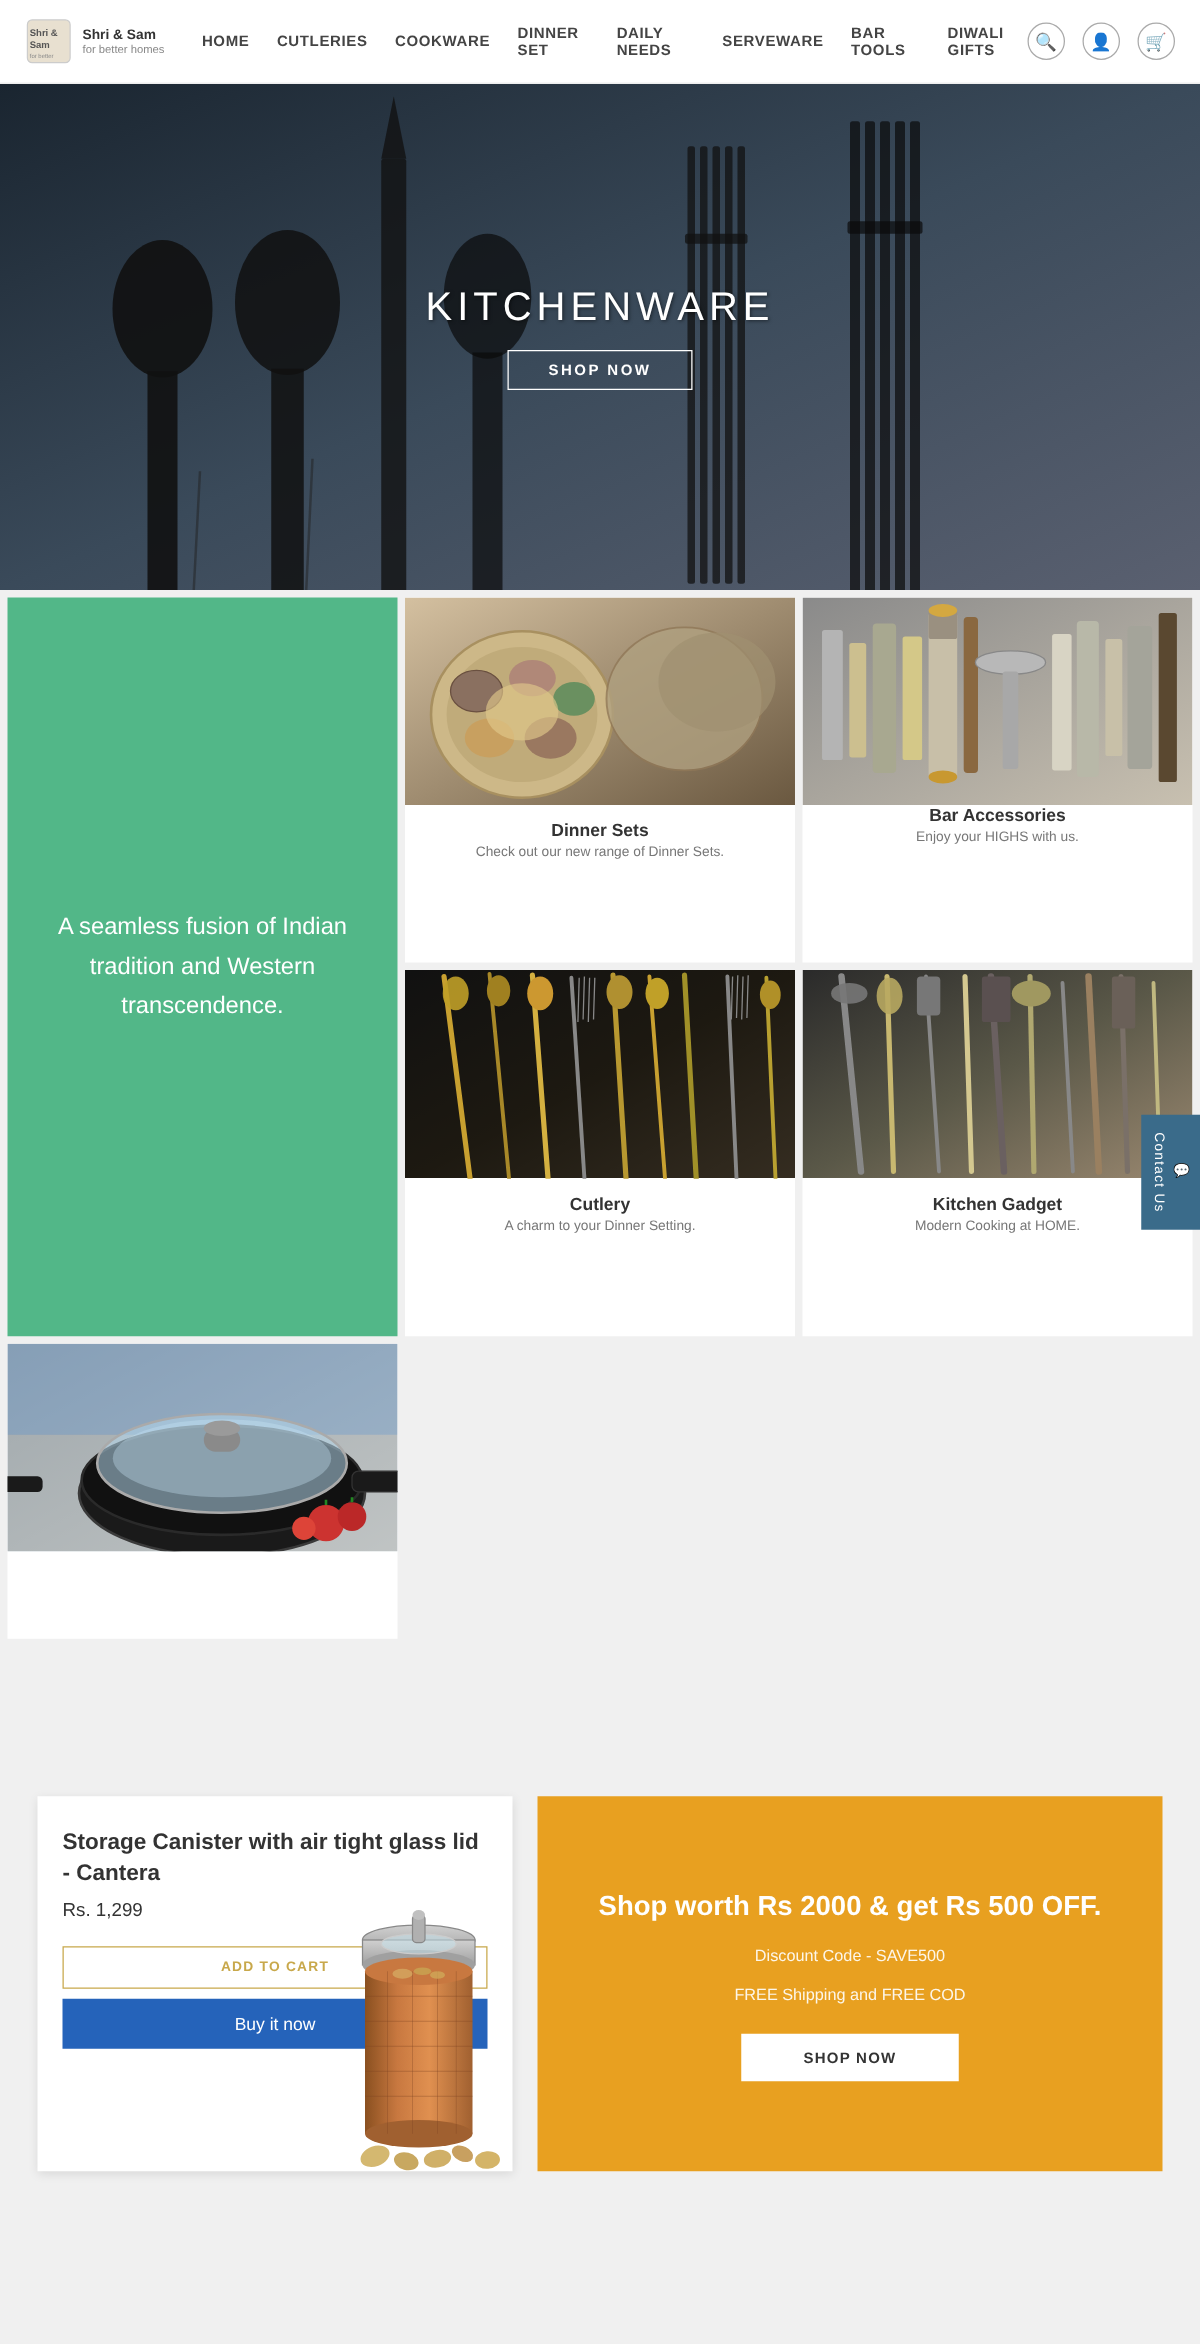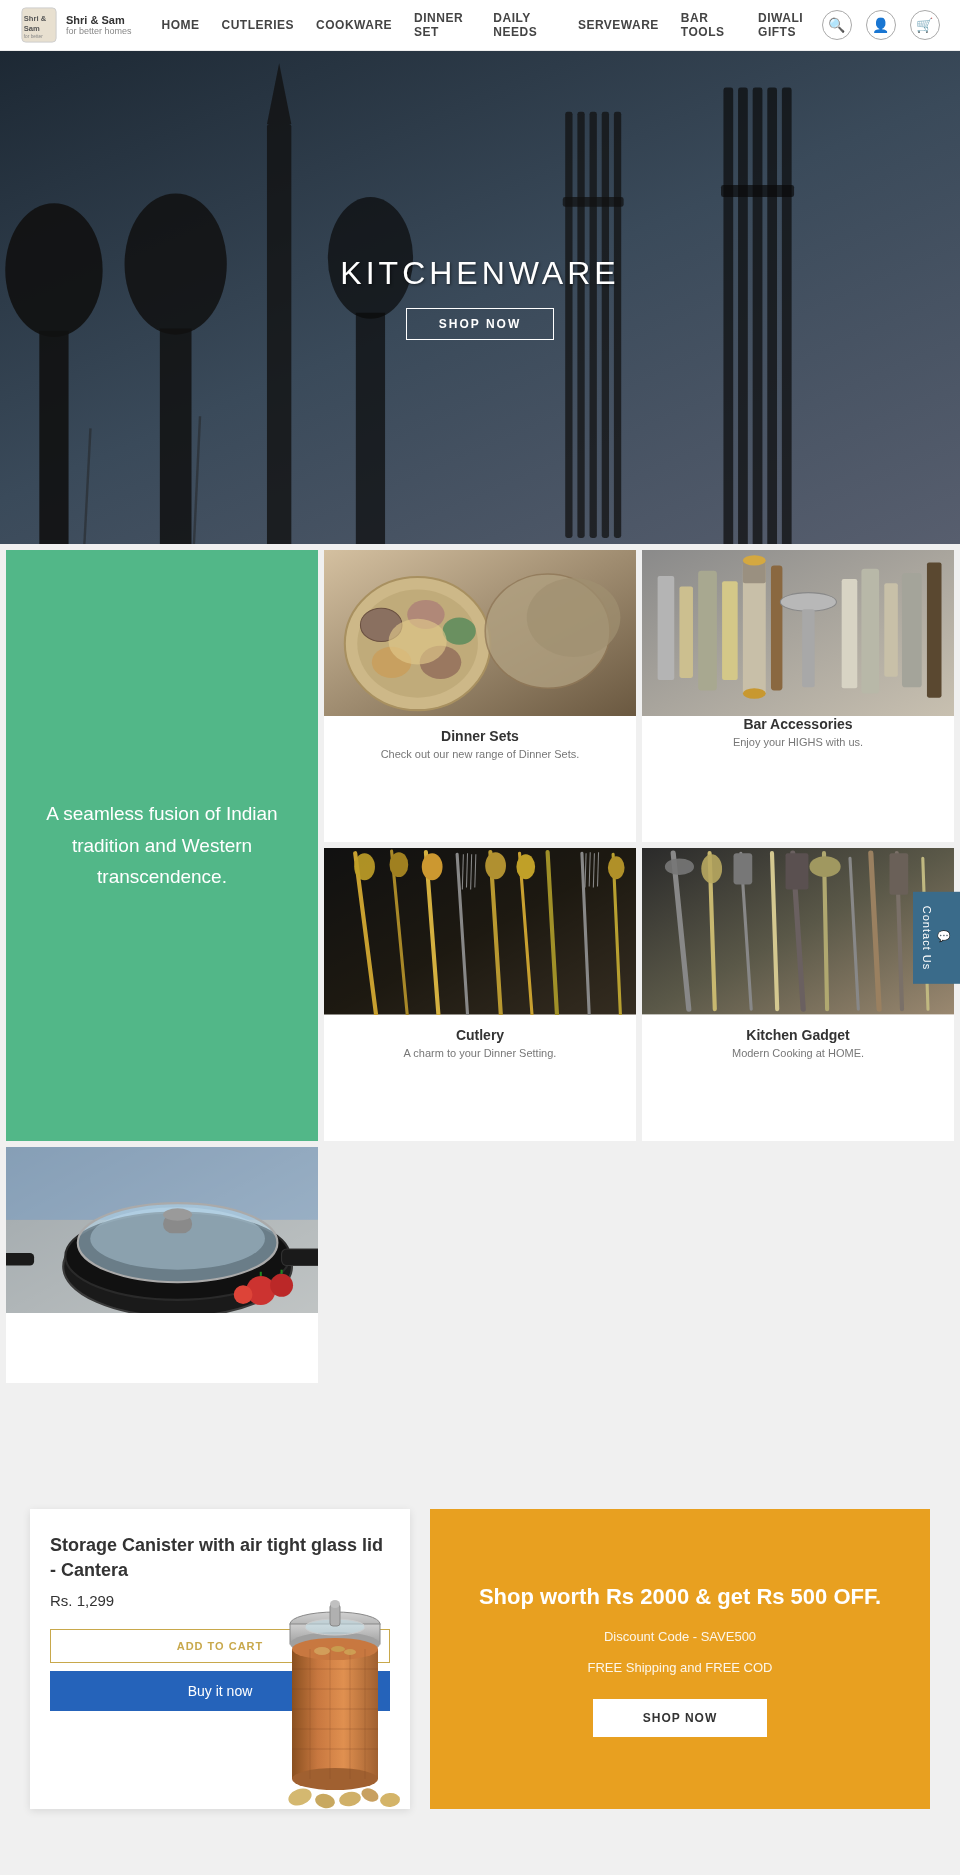--- a/index.html
+++ b/index.html
@@ -4,21 +4,21 @@
   <style>
     * { margin: 0; padding: 0; box-sizing: border-box; }
     body { font-family: Arial, sans-serif; background: #f0f0f0; width: 960px; }
 
     
     .navbar {
       display: flex;
       align-items: center;
       background: #fff;
       padding: 0 20px;
-      height: 51px;
+      height: 67px;
       border-bottom: 1px solid #eee;
       position: relative;
       z-index: 10;
     }
     .logo-area {
       display: flex;
       align-items: center;
       gap: 8px;
       margin-right: 30px;
       min-width: 110px;
@@ -56,21 +56,21 @@
       align-items: center;
       justify-content: center;
       cursor: pointer;
       color: #555;
       font-size: 14px;
     }
 
     
     .hero-banner {
       width: 960px;
-      height: 493px;
+      height: 405px;
       background: linear-gradient(135deg, #1a1a2e 0%, #2d3a4a 30%, #4a5568 60%, #6b7280 100%);
       position: relative;
       display: flex;
       align-items: center;
       justify-content: center;
       overflow: hidden;
     }
     .hero-content {
       position: relative;
       z-index: 2;

